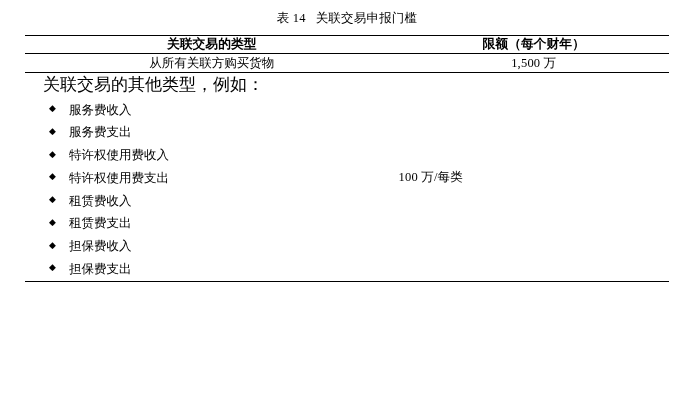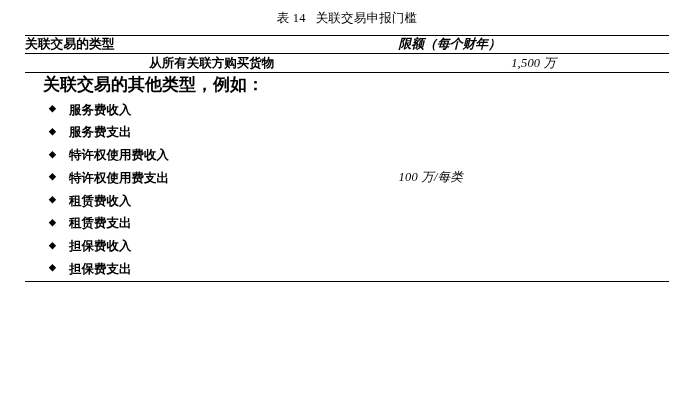--- a/index.html
+++ b/index.html
@@ -40,36 +40,35 @@
   table.tax-table td, table.tax-table th {
     padding: 0;
     vertical-align: middle;
   }
   .rule-top td {
     border-top: 1.6px solid #000;
   }
   .hdr td {
     border-bottom: 1.1px solid #000;
     font-weight: bold;
+    text-align: center;
     padding: 5px 0 6px 0;
     font-size: 12.8px;
   }
   .datarow td {
     border-bottom: 0.9px solid #000;
     text-align: center;
     padding: 6px 0 6px 0;
     height: 18px;
   }
   .col-type {
     width: 58%;
-    font-weight: bold;
   }
   .col-amt {
     width: 42%;
-    font-style: italic;
   }
   .amt {
     font-family: "Liberation Serif", serif;
     letter-spacing: 0.2px;
   }
   .other-block td {
     border-bottom: none;
     vertical-align: top;
   }
   .other-left {

